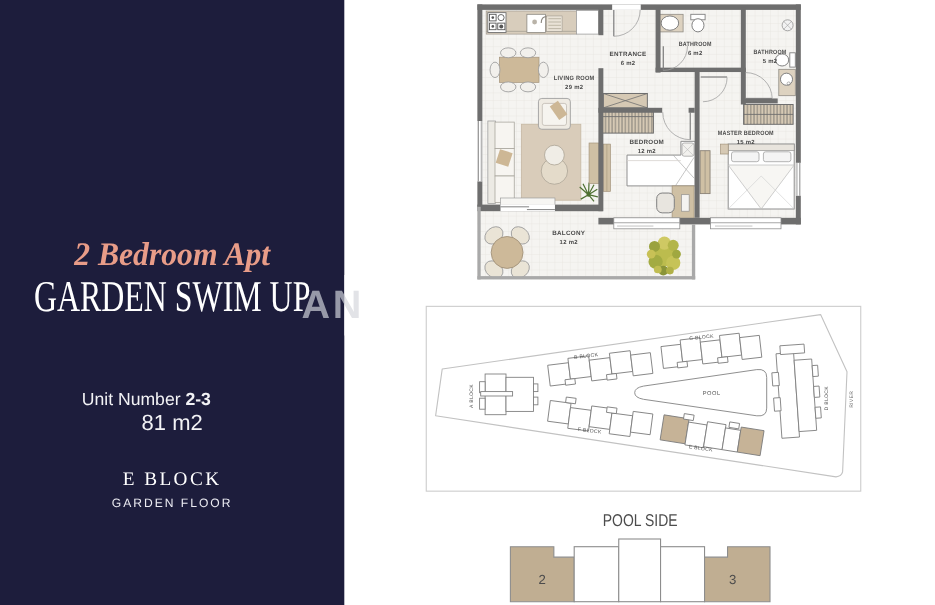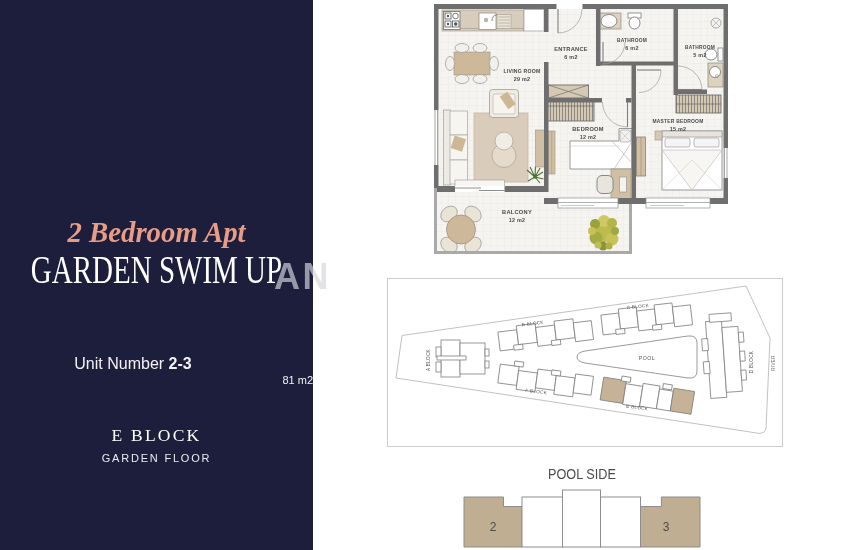--- a/index.html
+++ b/index.html
@@ -15,21 +15,21 @@
 <div class="abs" style="left:274px;top:256px;font-family:'Liberation Sans',sans-serif;font-weight:bold;font-size:36px;color:#9799a8;letter-spacing:2.5px;">AN</div>
 
 <div class="abs" style="left:313px;top:250px;width:40px;height:55px;background:rgba(255,255,255,0.72);"></div>
 
 <div class="abs" style="left:0;top:215px;width:313px;text-align:center;font-family:'Liberation Serif',serif;font-style:italic;font-weight:bold;font-size:30px;color:#e89c88;transform:scaleX(0.96);">2 Bedroom Apt</div>
 
 <div class="abs" style="left:-100px;top:246px;width:513px;text-align:center;font-family:'Liberation Serif',serif;font-size:40px;color:#ffffff;letter-spacing:0px;transform:scaleX(0.725);white-space:nowrap;">GARDEN SWIM UP</div>
 
 <div class="abs" style="left:0;top:355px;width:266px;text-align:center;font-size:16px;color:#f2f2f5;">Unit Number <b>2-3</b></div>
 
-<div class="abs" style="left:0;top:374px;width:313px;text-align:right;font-size:11px;color:#f2f2f5;">81 m2</div>
+<div class="abs" style="left:0;top:374px;width:313px;text-align:center;font-size:20px;color:#f2f2f5;">81 m2</div>
 
 <div class="abs" style="left:0;top:425px;width:313px;text-align:center;font-family:'Liberation Serif',serif;font-size:17.5px;color:#ffffff;letter-spacing:2.2px;">E BLOCK</div>
 
 <div class="abs" style="left:0;top:452px;width:313px;text-align:center;font-size:11px;color:#ebebf2;letter-spacing:1.8px;">GARDEN FLOOR</div>
 
 <svg class="abs" style="left:0;top:0;" width="850" height="550" viewBox="0 0 850 550">
 <defs>
   <pattern id="grid" width="7" height="7" patternUnits="userSpaceOnUse">
     <path d="M7 0H0V7" stroke="#e7e4e0" stroke-width="0.7" fill="none"></path>
   </pattern>

